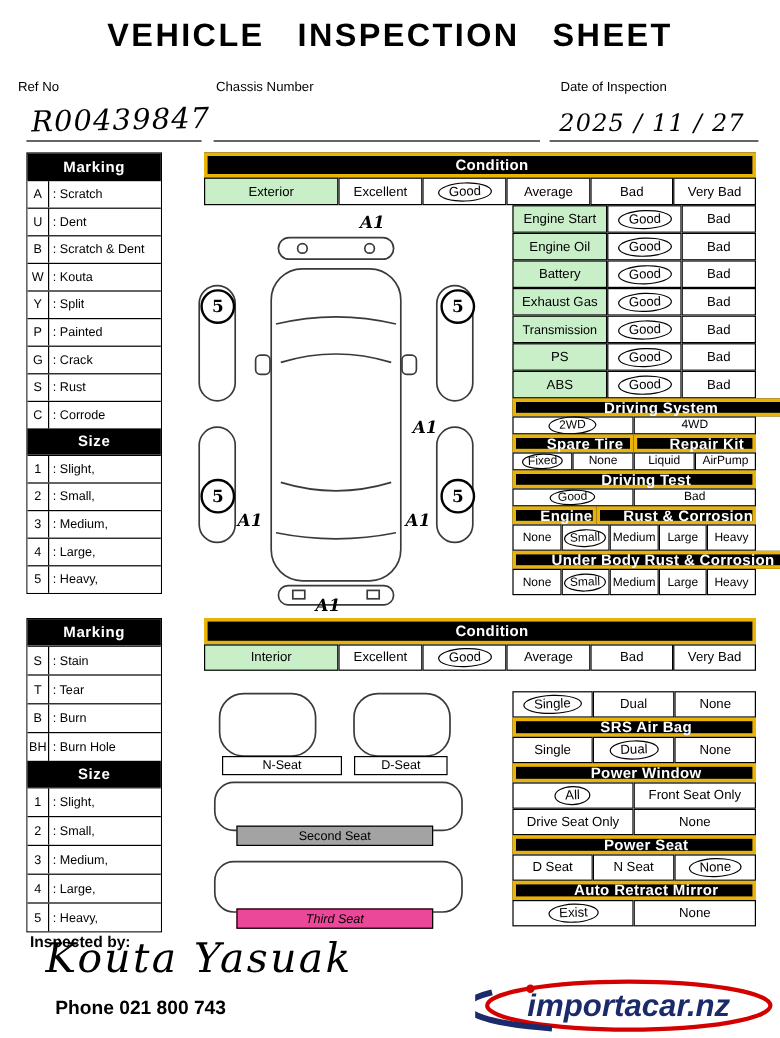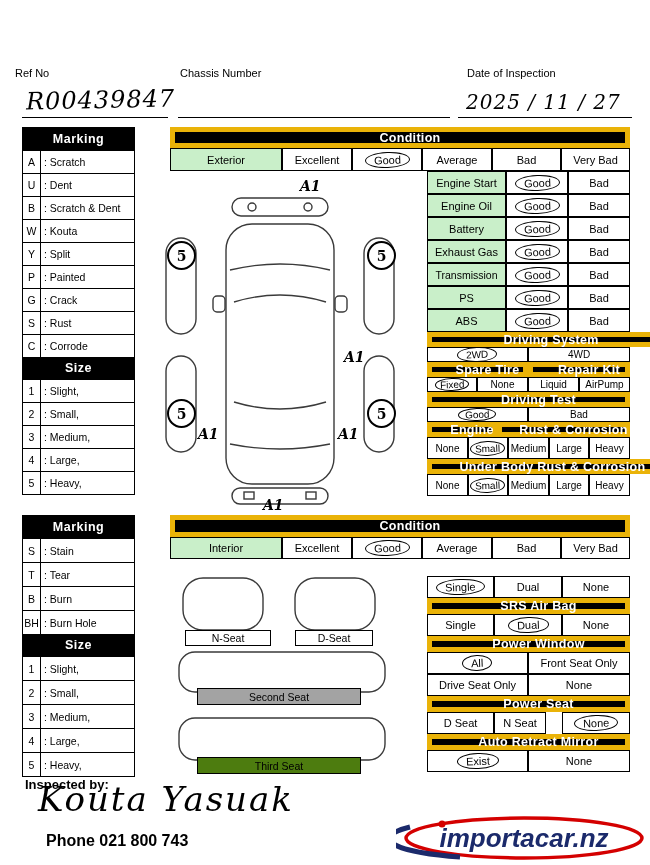--- a/index.html
+++ b/index.html
@@ -26,54 +26,55 @@
         font-size:10.5px;background:#fff;}
   .t1 .mrow{height:23px;}
   .t2 .mrow{height:24px;}
   .mcode{flex:none;width:17px;align-self:stretch;display:flex;align-items:center;
          justify-content:center;border-right:1px solid #000;}
   .mlabel{padding-left:3px;white-space:nowrap;}
 
   
   .cell{position:absolute;box-sizing:border-box;border:1px solid #000;background:#fff;
         display:flex;align-items:center;justify-content:center;font-size:11px;white-space:nowrap;}
-  .bh{position:absolute;box-sizing:border-box;border:5px solid #eab308;background:#000;color:#fff;
+  .bh{position:absolute;box-sizing:border-box;border:3px solid #eab308;background:#000;color:#fff;
       display:flex;align-items:center;justify-content:center;font-size:12.5px;font-weight:600;
       letter-spacing:.3px;white-space:nowrap;padding-left:20px;}
   .green{background:#c9efc9;}
   .small{font-size:10px;}
   .ellipse{display:inline-block;border:1.6px solid #000;border-radius:50%;
            padding:1px 8px;transform:rotate(-2deg);}
 
   
   .annot{position:absolute;font-family:"DejaVu Serif",serif;font-style:italic;
          font-weight:bold;font-size:14px;}
   .circ5{position:absolute;width:25px;height:25px;border:2px solid #000;border-radius:50%;
          background:#fff;display:flex;align-items:center;justify-content:center;
          font-weight:bold;font-size:14px;font-family:"DejaVu Serif",serif;}
 
   .seatlabel{position:absolute;box-sizing:border-box;border:1px solid #000;background:#fff;
              display:flex;align-items:center;justify-content:center;font-size:10.5px;}
   .pink{background:#a3a3a3;}
-  .gray{background:#4d7c0f;}
+  .gray{background:#ec4899;font-style:italic;}
 
   .insp{position:absolute;left:25px;top:777px;font-size:13px;font-weight:bold;}
   .sig{position:absolute;left:38px;top:779px;font-family:"DejaVu Serif",serif;font-style:italic;
        font-size:34px;letter-spacing:2px;white-space:nowrap;z-index:1;}
 
   .footer{position:absolute;left:0;top:812px;width:650px;height:53px;background:#fff;z-index:5;}
   .phone{position:absolute;left:46px;top:20px;font-size:16px;font-weight:bold;}
   .logo{position:absolute;right:4px;top:2px;}
   svg{display:block;}
 </style>
 </head>
 <body>
 
 <div id="page">
 
+  <div class="title">VEHICLE INSPECTION SHEET</div>
 
   <div class="flabel" style="left:15px;top:67px;">Ref No</div>
   <div class="hand refval" style="left:26px;top:86px;">R00439847</div>
   <div class="uline" style="left:22px;top:117px;width:146px;"></div>
 
   <div class="flabel" style="left:180px;top:67px;">Chassis Number</div>
   <div class="uline" style="left:178px;top:117px;width:272px;"></div>
 
   <div class="flabel" style="left:467px;top:67px;">Date of Inspection</div>
   <div class="hand dateval" style="left:466px;top:90px;">2025 / 11 / 27</div>
@@ -329,38 +330,38 @@
   <div class="bh" style="left:427px;top:636px;width:203px;height:16px;">Power Window</div>
   <div class="cell" style="left:427px;top:652px;width:101px;height:22px;">
       <span class="ellipse">All</span>
     </div>
   <div class="cell" style="left:528px;top:652px;width:102px;height:22px;">Front Seat Only</div>
   <div class="cell" style="left:427px;top:674px;width:101px;height:22px;">Drive Seat Only</div>
   <div class="cell" style="left:528px;top:674px;width:102px;height:22px;">None</div>
 
   <div class="bh" style="left:427px;top:696px;width:203px;height:16px;">Power Seat</div>
   <div class="cell" style="left:427px;top:712px;width:67px;height:22px;">D Seat</div>
-  <div class="cell" style="left:494px;top:712px;width:52px;height:22px;">N Seat</div>
+  <div class="cell" style="left:494px;top:712px;width:68px;height:22px;">N Seat</div>
   <div class="cell" style="left:562px;top:712px;width:68px;height:22px;">
       <span class="ellipse">None</span>
     </div>
 
   <div class="bh" style="left:427px;top:734px;width:203px;height:16px;">Auto Retract Mirror</div>
   <div class="cell" style="left:427px;top:750px;width:101px;height:22px;">
       <span class="ellipse">Exist</span>
     </div>
   <div class="cell" style="left:528px;top:750px;width:102px;height:22px;">None</div>
 
   <svg style="position:absolute;left:175px;top:570px;" width="220" height="210" viewBox="0 0 220 210" fill="#fff" stroke="#3a3a3a" stroke-width="1.4">
     <rect x="8" y="8" width="80" height="52" rx="20"></rect>
     <rect x="120" y="8" width="80" height="52" rx="20"></rect>
     <rect x="4" y="82" width="206" height="40" rx="16"></rect>
     <rect x="4" y="148" width="206" height="42" rx="16"></rect>
   </svg>
-  <div class="seatlabel" style="left:185px;top:630px;width:86px;height:16px;">N-Seat</div>
+  <div class="seatlabel" style="left:185px;top:630px;width:100px;height:16px;">N-Seat</div>
   <div class="seatlabel" style="left:295px;top:630px;width:78px;height:16px;">D-Seat</div>
   <div class="seatlabel pink" style="left:197px;top:688px;width:164px;height:17px;">Second Seat</div>
   <div class="seatlabel gray" style="left:197px;top:757px;width:164px;height:17px;">Third Seat</div>
 
   <div class="insp">Inspected by:</div>
   <div class="sig">Kouta Yasuak</div>
 
   <div class="footer">
     <div class="phone">Phone 021 800 743</div>
     <svg class="logo" width="250" height="48" viewBox="0 0 250 48">

